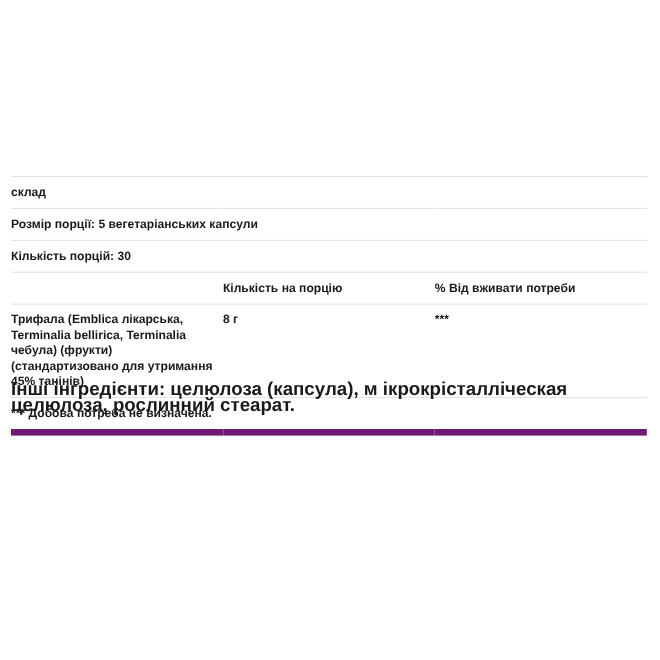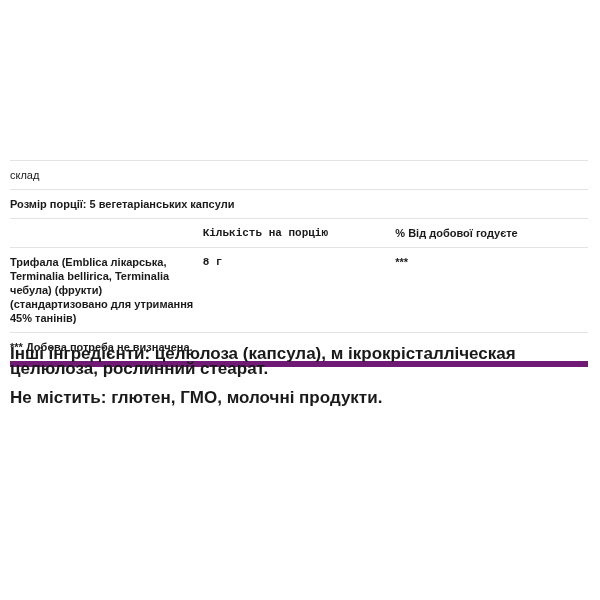--- a/index.html
+++ b/index.html
@@ -46,24 +46,24 @@
     vertical-align: top;
     color: #1a1a1a;
   }
 
   .facts-table tr.last-row td {
     border-bottom: 6px solid #701a75;
     margin-left: 12px;
   }
 
   .c-name   { width: 408px; padding-right: 8px; }
-  .c-amount { width: 88px; font-family: Liberation Mono, monospace; }
+  .c-amount { width: 88px; }
   .c-dv     { width: 82px; }
 
-  .title-cell { font-weight: normal; margin-left: 20px; }
+  .title-cell { font-weight: bold; margin-left: 20px; }
   .bold { font-weight: bold; }
 
   .hdr-cell {
     font-weight: bold;
     font-size: 11px;
     line-height: 14px;
   }
 
   .spacer-row td {
     padding-top: 7px;
@@ -102,35 +102,37 @@
 
   <div class="facts">
     <table class="facts-table">
       <tbody>
         <tr>
           <td class="c-name title-cell" colspan="3">склад</td>
         </tr>
         <tr>
           <td class="c-name bold" colspan="3">Розмір порції: 5 вегетаріанських капсули</td>
         </tr>
+        <tr>
+          <td class="c-name bold" colspan="3">Кількість порцій: 30</td>
+        </tr>
         <tr class="spacer-row">
           <td class="c-name"></td>
           <td class="c-amount hdr-cell">Кількість на порцію</td>
-          <td class="c-dv hdr-cell">% Від добової годуєте</td>
+          <td class="c-dv hdr-cell">% Від вживати потреби</td>
         </tr>
         <tr>
           <td class="c-name bold"><span>Трифала (Emblica лікарська, Terminalia bellirica, Terminalia чебула) (фрукти)</span><span class="ing-sub">(стандартизовано для утримання 45% танінів)</span></td>
           <td class="c-amount bold">8 г</td>
           <td class="c-dv bold stars">***</td>
         </tr>
         <tr class="last-row">
           <td class="c-name bold" colspan="3">*** Добова потреба не визначена.</td>
         </tr>
       </tbody>
     </table>
   </div>
 
   <div class="notes">
     <p>Інші інгредієнти: целюлоза (капсула), м ікрокрісталліческая целюлоза, рослинний стеарат.</p>
-    <p>Не містить: глютен, ГМО, молочні продукти.</p>
   </div>
 
 </div>
 
 </body></html>

